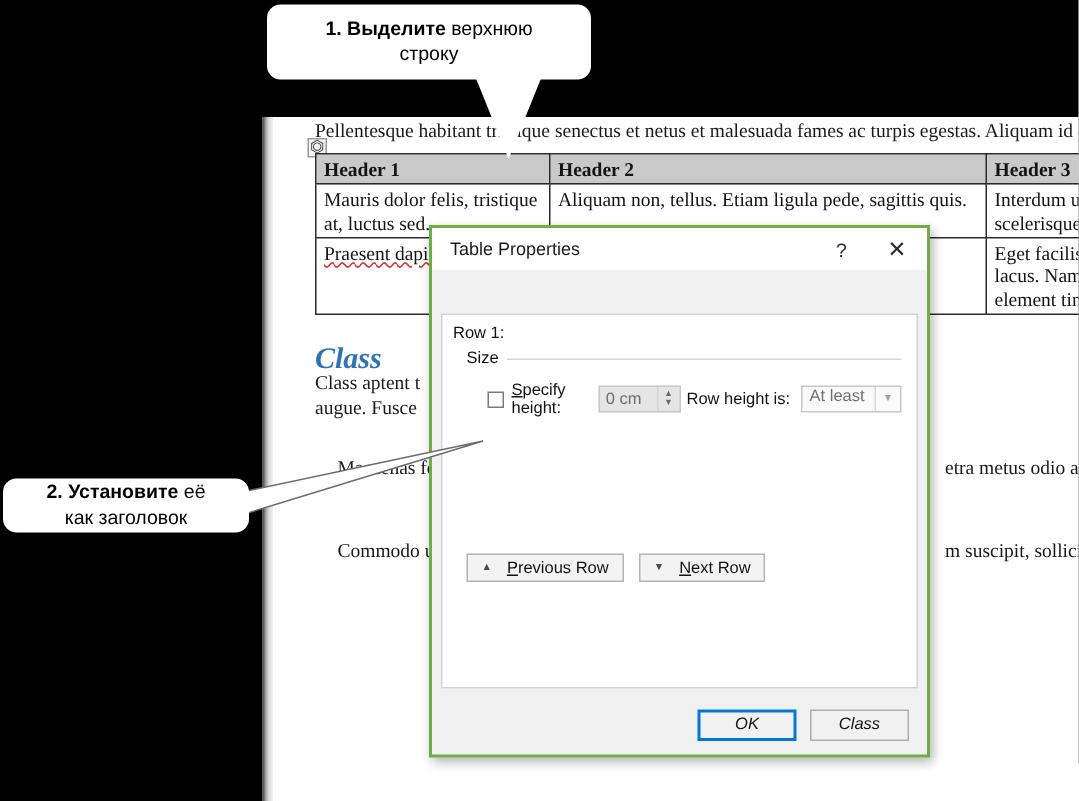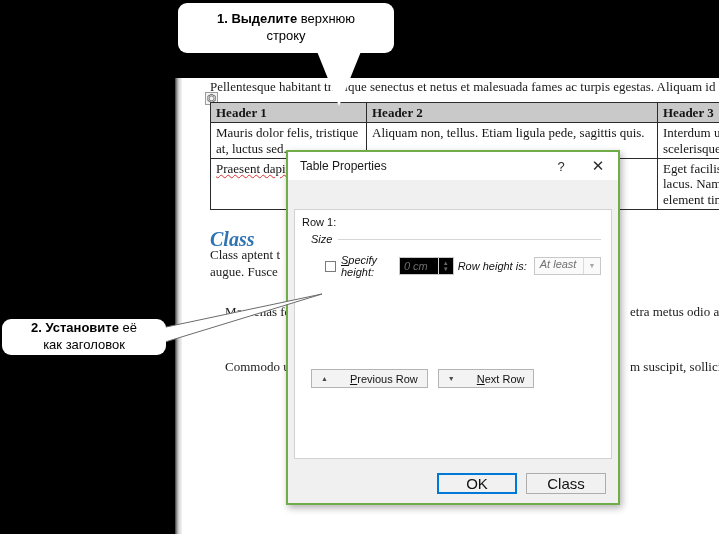--- a/index.html
+++ b/index.html
@@ -109,70 +109,70 @@
     border-bottom:1px solid #ffffff;
   }
   .tab u{text-decoration:underline;}
   #dlg-body{
     position:absolute;left:6px;top:57px;right:6px;bottom:44px;
     background:#ffffff;
     border:1px solid #d2d2d2;
     box-sizing:border-box;
   }
   #row-label{position:absolute;left:7px;top:6px;font-size:11px;color:#111;}
-  .group{position:absolute;left:16px;right:10px;font-style:italic;}
+  .group{position:absolute;left:16px;right:10px;}
   .group-title{
     display:flex;align-items:center;gap:6px;
     font-size:11px;color:#111;white-space:nowrap;
   }
   .group-title .rule{flex:1;height:1px;background:#d6d6d6;}
   .chk{
     width:11px;height:11px;border:1px solid #7a7a7a;background:#fff;
     display:inline-block;box-sizing:border-box;position:relative;
     vertical-align:-2px;margin-right:5px;flex:none;
   }
   .chk.checked::after{
     content:"";position:absolute;left:2px;top:4px;width:4px;height:1.5px;
     border-left:1.5px solid #1a1a1a;border-bottom:1.5px solid #1a1a1a;
     transform:rotate(-45deg);width:6px;height:3px;
   }
   .row-line{display:flex;align-items:center;font-size:11px;color:#111;}
   .spin{
-    width:78px;height:18px;border:1px solid #c8c8c8;background:#000000;
+    width:78px;height:18px;border:1px solid #c8c8c8;background:#e5e5e5;
     display:flex;align-items:center;box-sizing:border-box;color:#6f6f6f;
     font-size:11px;padding-left:4px;
   }
   .spin .val{flex:1;}
   .spin .arrows{
     width:14px;height:16px;border-left:1px solid #d5d5d5;
     display:flex;flex-direction:column;align-items:center;justify-content:center;
     font-size:6px;line-height:6px;color:#6b6b6b;
   }
   .combo{
     width:96px;height:18px;border:1px solid #c8c8c8;background:#fafafa;
     display:flex;align-items:flex-start;box-sizing:border-box;color:#6f6f6f;
     font-size:11px;padding-left:5px;
   }
   .combo .val{flex:1;}
   .combo .arw{width:16px;text-align:center;font-size:7px;color:#a6a6a6;border-left:1px solid #dadada;height:16px;line-height:16px;}
   .navbtn{
     height:19px;border:1px solid #b4b4b4;background:#f3f3f3;
-    display:inline-flex;align-items:center;gap:22px;padding:0 9px;
+    display:inline-flex;align-items:center;gap:10px;padding:0 9px;
     font-size:11px;color:#111;box-sizing:border-box;
   }
   .navbtn .tri{font-size:7px;color:#4a4a4a;}
   #dlg-footer{
     position:absolute;left:0;right:0;bottom:0;height:40px;
     display:flex;align-items:center;justify-content:flex-end;
     gap:9px;padding-right:12px;box-sizing:border-box;
   }
   .dlgbtn{
-    width:80px;height:21px;border:1px solid #adadad;background:#f1f1f1;
+    width:66px;height:21px;border:1px solid #adadad;background:#f1f1f1;
     display:flex;align-items:center;justify-content:center;
-    font-size:15px;color:#111;box-sizing:border-box;
+    font-size:11px;color:#111;box-sizing:border-box;font-style:italic;
   }
   .dlgbtn.default{border:2px solid #0078d7;background:#f1f1f1;}
   
   .callout{
     position:absolute;background:#ffffff;border-radius:9px;
     display:flex;align-items:center;justify-content:center;
     text-align:center;color:#000;font-size:13px;line-height:1.28;
     padding:6px 10px;box-sizing:border-box;
   }
   .callout b{font-weight:bold;}

